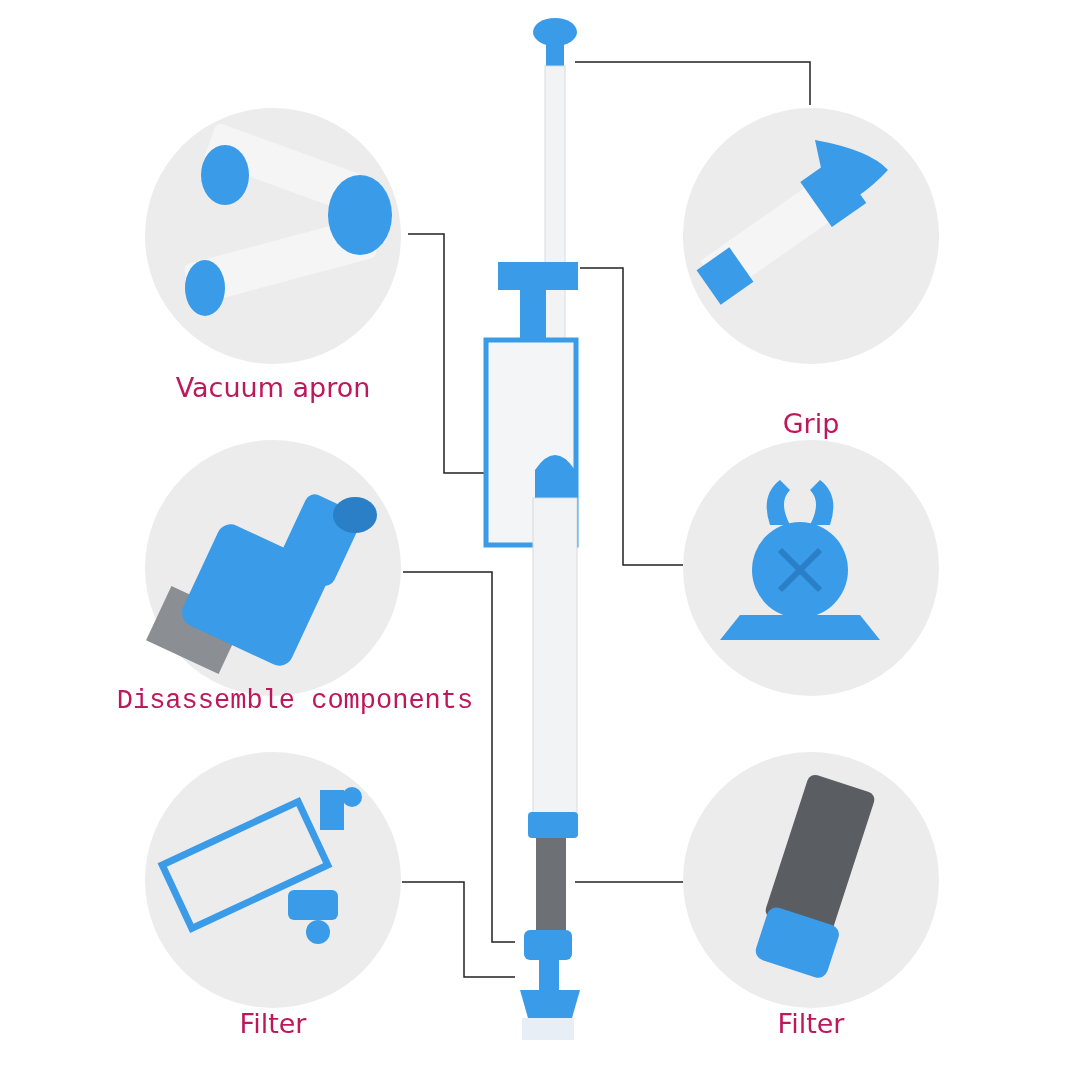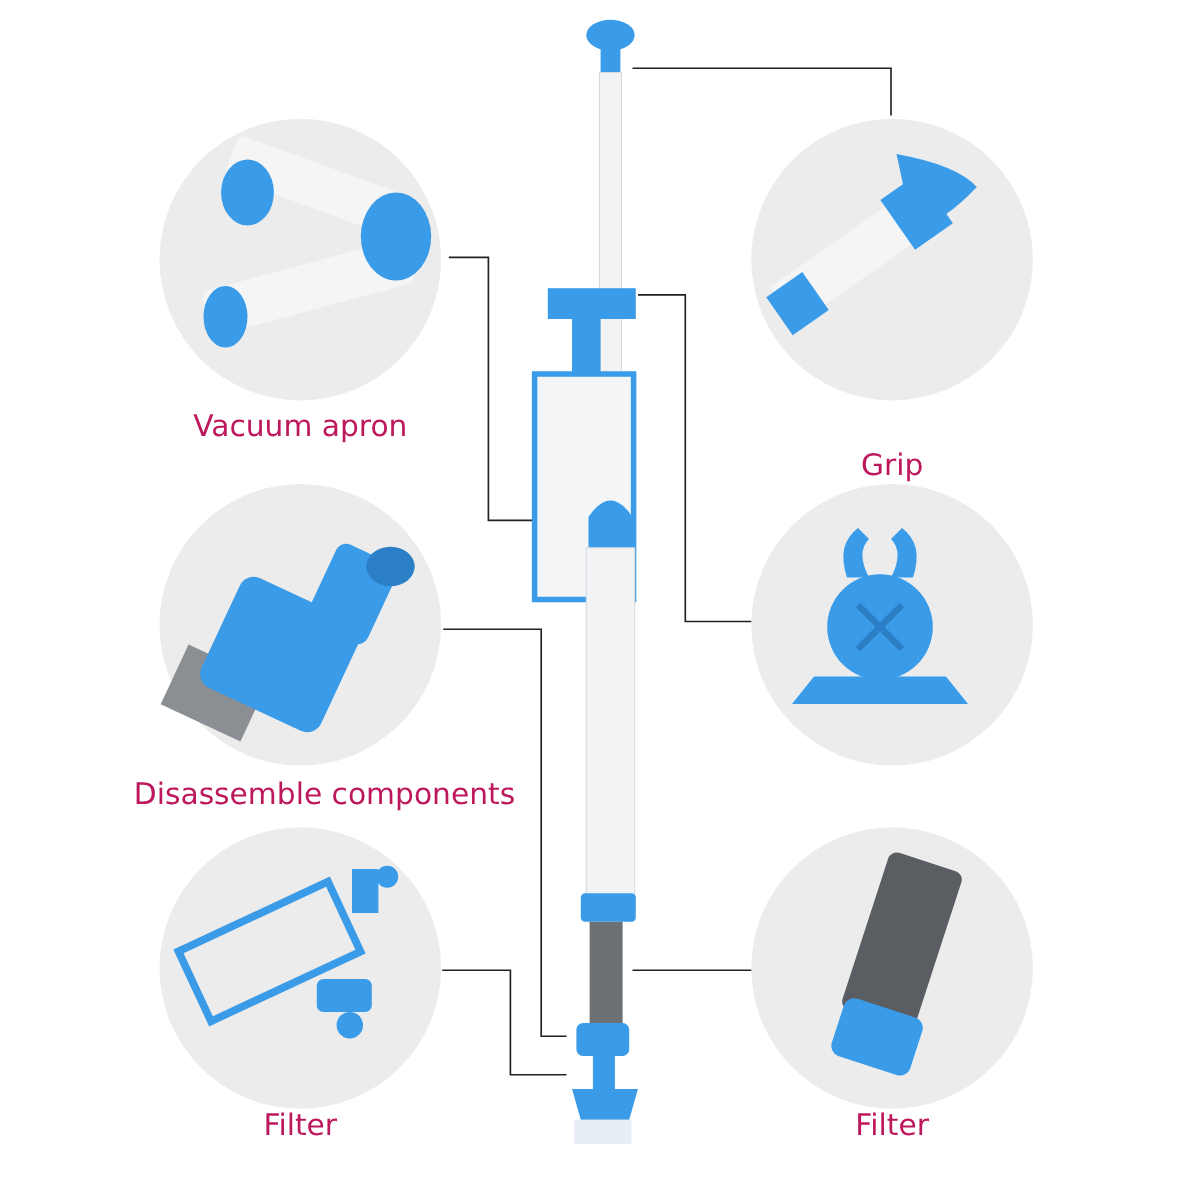--- a/index.html
+++ b/index.html
@@ -90,17 +90,17 @@
       <rect x="536" y="838" width="30" height="95" fill="#6d7176"></rect>
       <rect x="524" y="930" width="48" height="30" rx="6" fill="#3a9be8"></rect>
       <rect x="539" y="960" width="20" height="30" fill="#3a9be8"></rect>
       <path d="M520,990 l60,0 l-8,28 l-44,0 Z" fill="#3a9be8"></path>
       <rect x="522" y="1018" width="52" height="22" fill="#e8eef5"></rect>
     </g>
   </svg>
 
   <div class="label" style="left:145px;top:372px;width:256px;">Vacuum apron</div>
   <div class="label" style="left:683px;top:372px;width:256px;margin-top:36px;">Grip</div>
-  <div class="label" style="left:100px;top:707px;width:390px;">Disassemble components</div>
+  <div class="label" style="left:100px;top:686px;width:390px;font-family:Liberation Mono, monospace;">Disassemble components</div>
   <div class="label" style="left:145px;top:1008px;width:256px;">Filter</div>
   <div class="label" style="left:683px;top:1008px;width:256px;">Filter</div>
 
 </div>
 
 </body></html>

